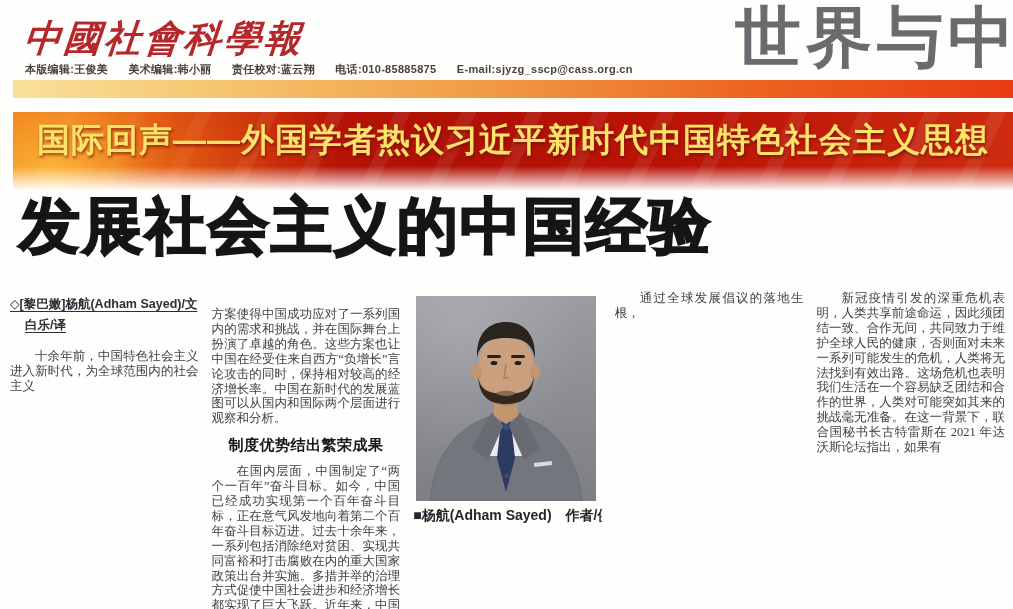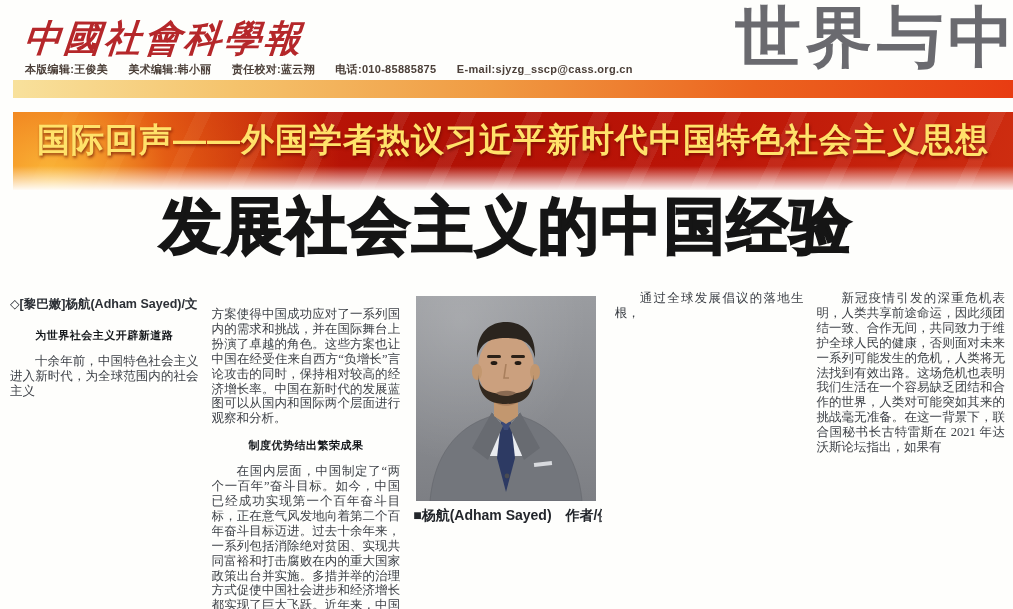--- a/index.html
+++ b/index.html
@@ -47,45 +47,45 @@
     background:linear-gradient(to top, rgba(255,255,255,.95) 0%, rgba(255,255,255,0) 100%);
   }
   .banner-text{
     position:relative;z-index:2;margin-bottom:21px;
     font-family:"Liberation Sans","DejaVu Sans",sans-serif;
     font-size:33px;font-weight:bold;color:#ffe26a;letter-spacing:1px;
     text-shadow:1px 2px 3px rgba(100,10,0,.65);white-space:nowrap;
   }
   
   .headline{
-    position:absolute;left:0;right:0;top:190px;text-align:center;
+    position:absolute;left:0;right:0;top:190px;text-align:left;
     font-family:"Liberation Sans","DejaVu Sans",sans-serif;
     font-size:61px;line-height:72px;font-weight:900;color:#151515;
-    letter-spacing:2px;-webkit-text-stroke:2px #151515;white-space:nowrap;
+    letter-spacing:2px;-webkit-text-stroke:2px #151515;white-space:nowrap;padding-left:19px;
   }
   
   .article{
     position:absolute;left:10px;right:8px;top:291px;bottom:0;
     display:flex;gap:13px;overflow:hidden;
     font-size:12.5px;line-height:14.9px;color:#3d4147;
     text-align:justify;
   }
   .col{flex:1 1 0;min-width:0;overflow:hidden;}
   .byline{
     font-family:"Liberation Sans","DejaVu Sans",sans-serif;
     font-weight:bold;color:#2c3036;font-size:12.5px;line-height:21px;
     margin:3px 0 13px;
   }
-  .byline .bl{text-underline-offset:3px;margin-top:32px;}
+  .byline .bl{text-decoration:underline;text-underline-offset:3px;margin-top:32px;}
   .byline .bl2-wrap{margin-left:1.2em;}
   .p{margin:0;text-indent:2em;}
   .p.cont{text-indent:0;margin-top:16px;}
   .h{
     font-family:"Liberation Sans","DejaVu Sans",sans-serif;
-    font-weight:bold;font-size:11px;color:#14171b;
+    font-weight:bold;font-size:15px;color:#14171b;
     text-align:center;text-indent:0;margin:12px 0 11px;letter-spacing:.5px;
   }
   
   .photo{width:180px;height:205px;margin:5px 0 0 3px;display:block;}
   .caption{
     font-family:"Liberation Sans","DejaVu Sans",sans-serif;
     font-size:14px;font-weight:bold;color:#23262b;
     text-align:right;white-space:nowrap;margin:7px 0 9px;text-indent:0;
   }
 </style>
@@ -107,22 +107,22 @@
   <div class="banner-text">国际回声——外国学者热议习近平新时代中国特色社会主义思想</div>
 </div>
 
 <div class="headline">发展社会主义的中国经验</div>
 
 <div class="article">
 
   <div class="col">
     <div class="byline">
       <div class="bl1-wrap"><span class="bl">◇[黎巴嫩]杨航(Adham Sayed)/文</span></div>
+      <div class="bl2-wrap"><span class="bl">白乐/译</span></div>
     </div>
-    <div class="h">为世界社会主义开辟新道路</div>
     <p class="p">十余年前，中国特色社会主义进入新时代，为全球范围内的社会主义</p>
   </div>
 
   <div class="col">
     <p class="p cont">方案使得中国成功应对了一系列国内的需求和挑战，并在国际舞台上扮演了卓越的角色。这些方案也让中国在经受住来自西方“负增长”言论攻击的同时，保持相对较高的经济增长率。中国在新时代的发展蓝图可以从国内和国际两个层面进行观察和分析。</p>
     <div class="h">制度优势结出繁荣成果</div>
     <p class="p">在国内层面，中国制定了“两个一百年”奋斗目标。如今，中国已经成功实现第一个百年奋斗目标，正在意气风发地向着第二个百年奋斗目标迈进。过去十余年来，一系列包括消除绝对贫困、实现共同富裕和打击腐败在内的重大国家政策出台并实施。多措并举的治理方式促使中国社会进步和经济增长都实现了巨大飞跃。近年来，中国也强调对于数字经济、先进技术等新兴产业的重视，并实施</p>
   </div>
 
   <div class="col">

